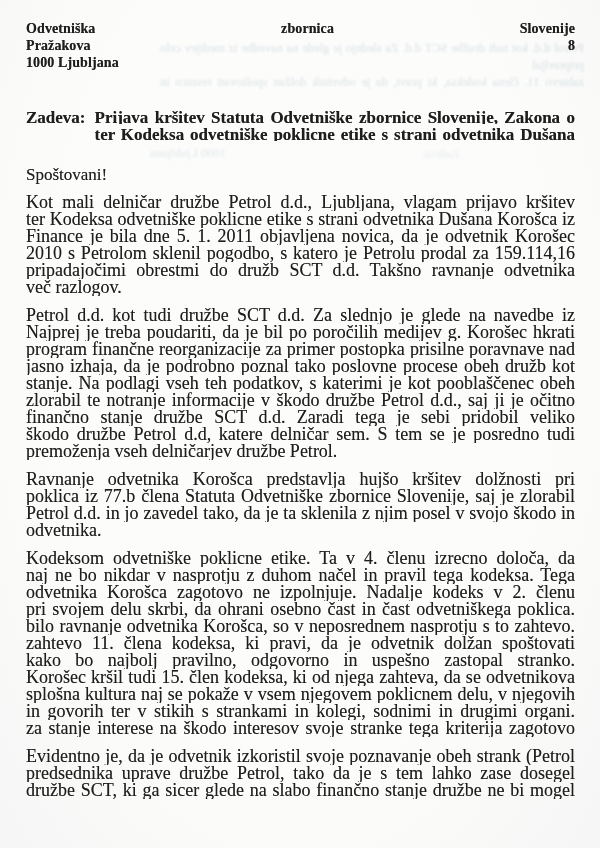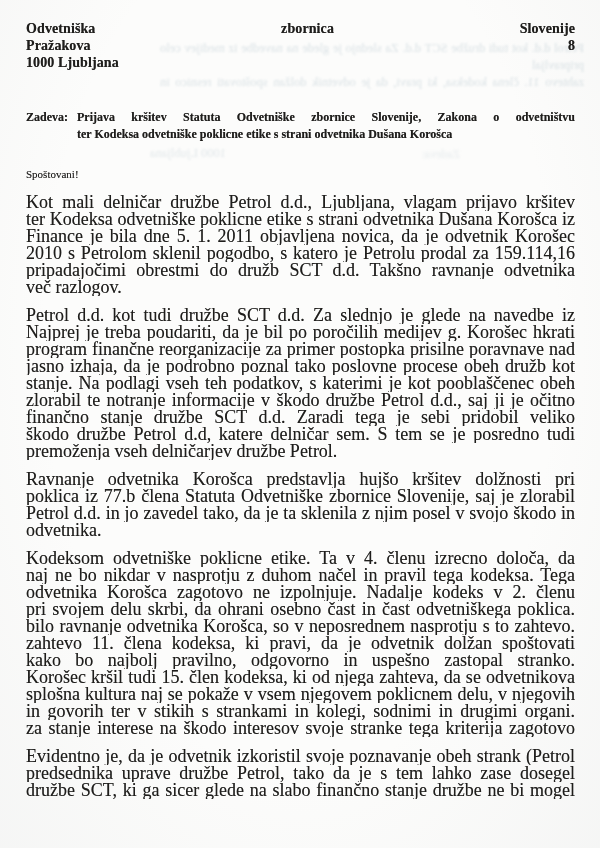--- a/index.html
+++ b/index.html
@@ -32,30 +32,30 @@
     line-height: 17.5px;
     letter-spacing: 0.1px;
     text-shadow: 0 0 0.4px rgba(20,20,20,0.6);
   }
 
   
   .subject {
     display: flex;
     margin-top: 36px;
     font-weight: 700;
-    font-size: 12px;
+    font-size: 17px;
     line-height: 21px;
     text-shadow: 0 0 0.4px rgba(20,20,20,0.6);
   }
   .subject-label { margin-right: 9px; white-space: nowrap; }
   .subject-lines { flex: 1; }
 
   .salutation {
     margin-top: 25px;
-    font-size: 11px;
+    font-size: 17px;
     line-height: 17px;
     text-shadow: 0 0 0.3px rgba(30,30,30,0.5);
   }
 
   
   .para {
     margin-top: 11px;
     font-size: 18px;
     line-height: 17px;
     text-shadow: 0 0 0.3px rgba(30,30,30,0.5);

